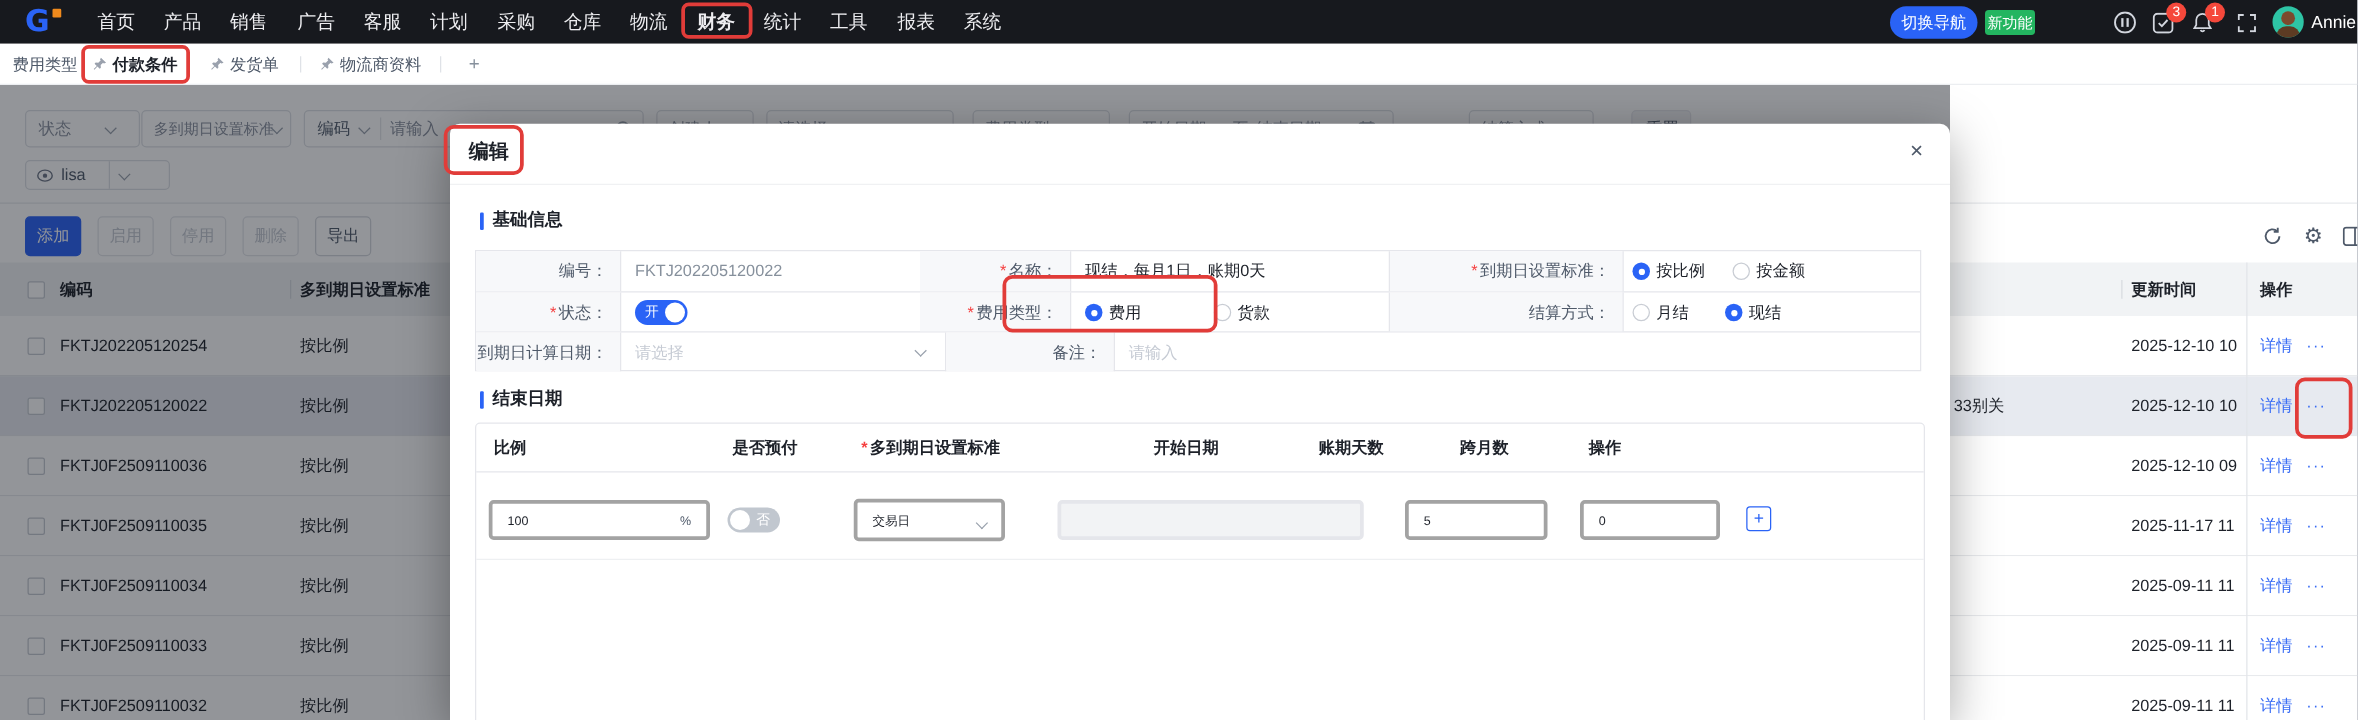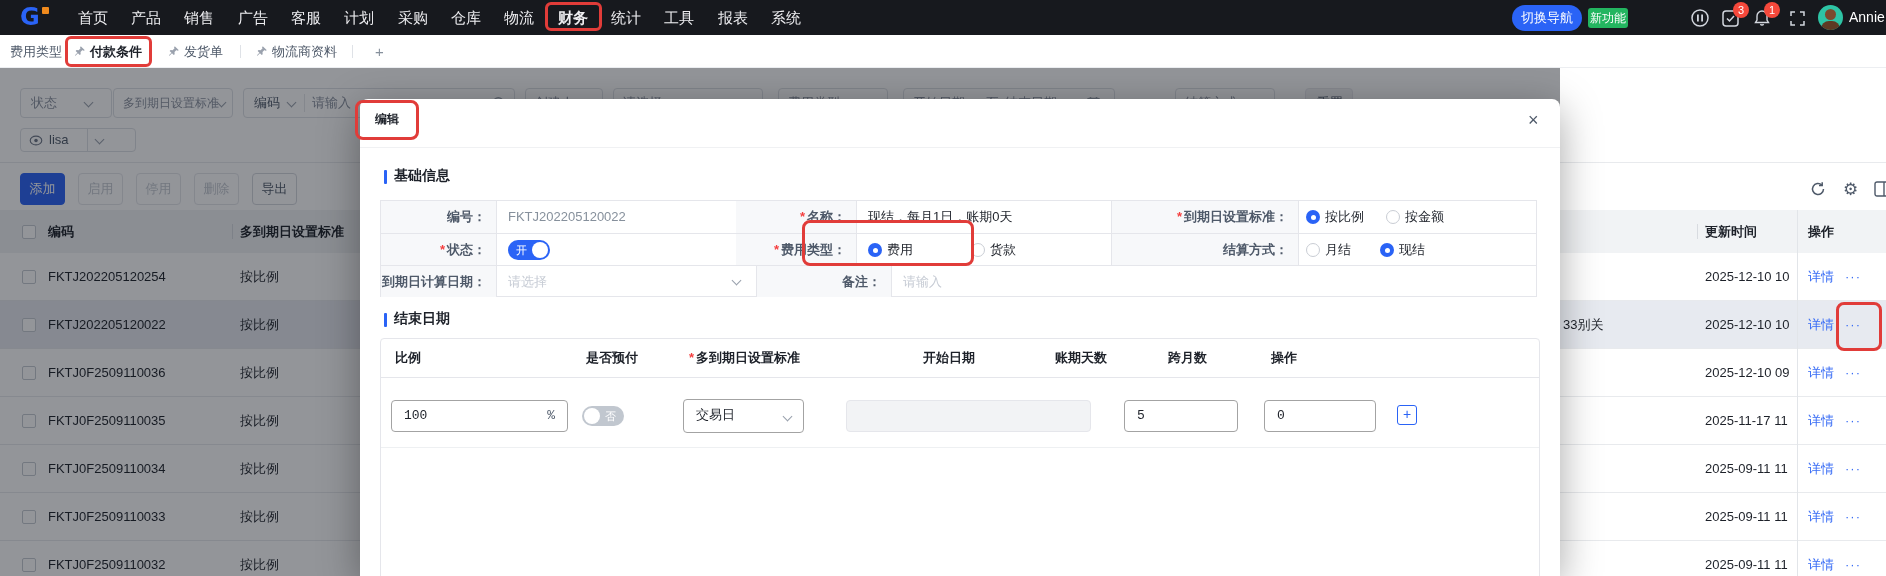--- a/index.html
+++ b/index.html
@@ -41,27 +41,27 @@
   .row{position:absolute;left:0;width:1886px;height:48px;background:#fff;border-bottom:1px solid #e8eaed;}
   .row.sel{background:#e7eaf0;}
   .cell{position:absolute;top:0;line-height:47px;font-size:13px;white-space:nowrap;}
   .ckbox{position:absolute;width:14px;height:14px;border:1px solid #c5cad2;border-radius:2px;background:#fff;}
   .link{color:#386cf5;cursor:pointer;}
   .vline-ops{position:absolute;left:1797px;top:210px;width:1px;height:366px;background:#e2e5e9;}
   
   .overlay{position:absolute;left:0;top:68px;width:1560px;height:508px;background:rgba(16,20,28,0.45);z-index:20;}
   .modal{position:absolute;left:360px;top:99px;width:1200px;height:477px;background:#fff;border-radius:8px 8px 0 0;
       box-shadow:0 10px 40px rgba(0,0,0,0.35);z-index:30;}
-  .m-title{position:absolute;left:15px;top:12px;font-size:12px;font-weight:bold;color:#1d2129;}
+  .m-title{position:absolute;left:15px;top:12px;font-size:16px;font-weight:bold;color:#1d2129;}
   .m-close{position:absolute;left:1168px;top:11px;font-size:18px;color:#4e5969;cursor:pointer;}
   .m-div{position:absolute;left:0;top:48px;width:1200px;height:1px;background:#f0f1f3;}
   .secbar{position:absolute;width:3px;height:14px;background:#2a63f6;border-radius:1px;}
   .sectitle{position:absolute;font-size:14px;font-weight:bold;color:#1d2129;white-space:nowrap;text-align:right;}
   .ftable{position:absolute;left:20px;top:101px;width:1157px;height:97px;border:1px solid #e5e6eb;}
-  .fcell{position:absolute;overflow:hidden;font-weight:bold;}
+  .fcell{position:absolute;overflow:hidden;}
   .fcell.gray{background:#f7f8fa;}
   .flabel{position:absolute;right:10px;font-size:13px;color:#4e5969;white-space:nowrap;line-height:32px;top:0;}
   .req{color:#f53f3f;margin-right:2px;}
   .fval{position:absolute;font-size:13px;line-height:32px;top:0;white-space:nowrap;}
   .ph{color:#c6cbd4;}
   .radio{position:absolute;width:14px;height:14px;border-radius:50%;}
   .radio.on{background:#2a63f6;}
   .radio.on::after{content:"";position:absolute;left:4.5px;top:4.5px;width:5px;height:5px;border-radius:50%;background:#fff;}
   .radio.off{background:#fff;border:1px solid #c9cdd4;}
   .rlab{position:absolute;font-size:13px;line-height:14px;white-space:nowrap;color:#1d2129;}
@@ -70,21 +70,21 @@
   .tg.on{background:#2a63f6;}
   .tg.on .lab{position:absolute;left:8px;top:0;line-height:20px;}
   .tg.on .knob{right:2px;}
   .tg.off{background:#c1c7cf;}
   .tg.off .lab{position:absolute;right:8px;top:0;line-height:20px;}
   .tg.off .knob{left:2px;}
   .dtable{position:absolute;left:20px;top:239px;width:1160px;height:250px;border:1px solid #e5e6eb;border-radius:4px 4px 0 0;background:#fff;}
   .dth{position:absolute;top:0;line-height:38px;font-weight:bold;font-size:13px;color:#1d2129;white-space:nowrap;}
   .dhr{position:absolute;left:0;top:38px;width:1158px;height:1px;background:#e5e6eb;}
   .drowline{position:absolute;left:0;top:108px;width:1158px;height:1px;background:#eef0f2;}
-  .inp{position:absolute;border:1px solid #a3a3a3;border-radius:4px;background:#fff;font-size:13px;color:#1d2129;line-height:30px;font-family:Liberation Mono, monospace;}
+  .inp{position:absolute;border:3px solid #a3a3a3;border-radius:4px;background:#fff;font-size:10px;color:#1d2129;line-height:30px;}
   .inp .v{position:absolute;left:12px;top:0;}
   .inp .sfx{position:absolute;right:12px;top:0;color:#4e5969;}
   .inp.dis{background:#f2f3f5;border-color:#e5e6eb;}
   .plusbtn{position:absolute;width:20px;height:20px;border:1.5px solid #2a63f6;border-radius:3px;color:#2a63f6;
      text-align:center;line-height:17px;font-size:14px;cursor:pointer;background:#fff;}
   
   .anno{position:absolute;border:3px solid #e13c39;border-radius:7px;z-index:50;pointer-events:none;}
   .icon-svg{position:absolute;}
 </style>
 </head>

